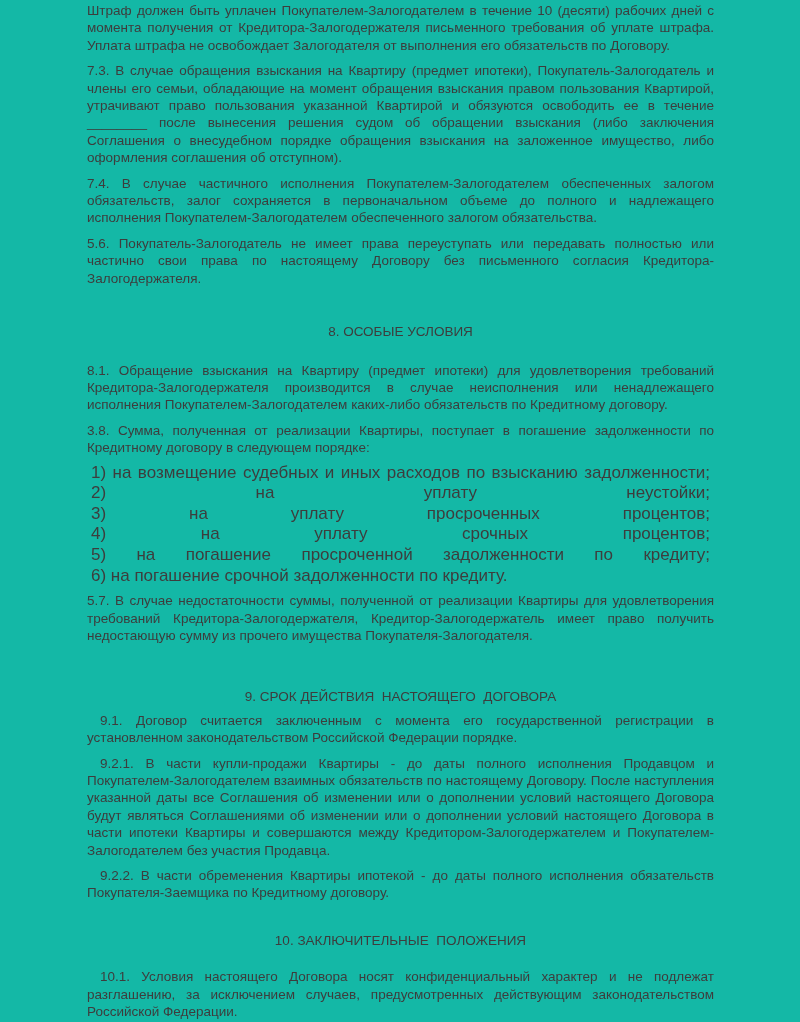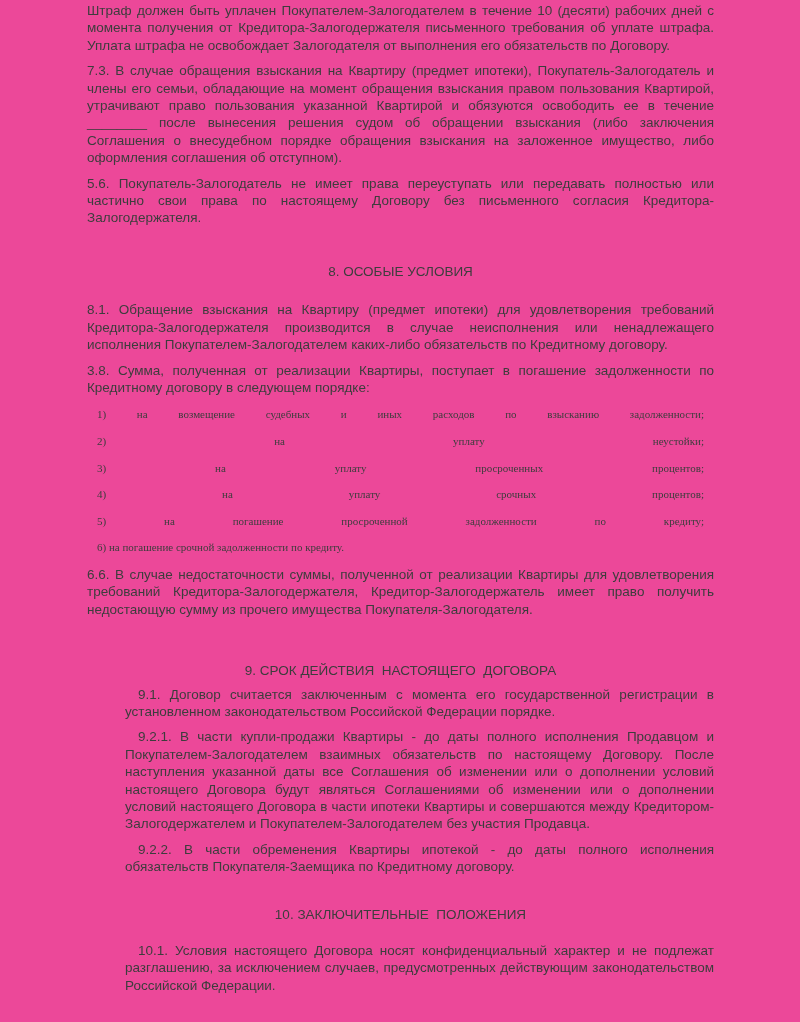--- a/index.html
+++ b/index.html
@@ -12,86 +12,85 @@
     height: 1022px;
     overflow: hidden;
     font-family: "Liberation Sans", "DejaVu Sans", sans-serif;
     color: #3d3d3d;
   }
   .page {
     box-sizing: border-box;
     width: 800px;
     height: 1022px;
     padding: 2px 86px 0 87px;
-    background: #ec4899;
+    background: #14b8a6;
   }
   .para {
     font-size: 13.5px;
     line-height: 17.4px;
     text-align: justify;
     margin: 0 0 8px 0;
   }
   .para.indented {
     text-indent: 13px;
-    margin-left: 38px;
   }
   .heading {
     font-size: 13.5px;
     line-height: 17.4px;
     font-weight: normal;
     text-align: center;
     white-space: pre-wrap;
     margin: 0;
   }
   .heading-8  { margin-top: 36px; margin-bottom: 21px; }
   .heading-9  { margin-top: 44px; margin-bottom: 6px; }
   .heading-10 { margin-top: 30px; margin-bottom: 19px; }
   .order-list {
     margin: 0 0 8px 0;
   }
   .order-list .list-line {
-    font-size: 11px;
+    font-size: 17px;
     line-height: 16.6px;
     text-align: justify;
     text-align-last: justify;
-    margin: 10px;
-    font-family: Liberation Serif, serif;
+    margin: 4px;
   }
   .order-list .list-line.last-line {
     text-align-last: left;
   }
 </style>
 </head>
 <body>
 
 <div class="page">
 
   <p class="para">Штраф должен быть уплачен Покупателем-Залогодателем в течение 10 (десяти) рабочих дней с момента получения от Кредитора-Залогодержателя письменного требования об уплате штрафа. Уплата штрафа не освобождает Залогодателя от выполнения его обязательств по Договору.</p>
 
   <p class="para">7.3. В случае обращения взыскания на Квартиру (предмет ипотеки), Покупатель-Залогодатель и члены его семьи, обладающие на момент обращения взыскания правом пользования Квартирой, утрачивают право пользования указанной Квартирой и обязуются освободить ее в течение ________ после вынесения решения судом об обращении взыскания (либо заключения Соглашения о внесудебном порядке обращения взыскания на заложенное имущество, либо оформления соглашения об отступном).</p>
 
+  <p class="para">7.4. В случае частичного исполнения Покупателем-Залогодателем обеспеченных залогом обязательств, залог сохраняется в первоначальном объеме до полного и надлежащего исполнения Покупателем-Залогодателем обеспеченного залогом обязательства.</p>
 
   <p class="para">5.6. Покупатель-Залогодатель не имеет права переуступать или передавать полностью или частично свои права по настоящему Договору без письменного согласия Кредитора-Залогодержателя.</p>
 
   <h2 class="heading heading-8">8. ОСОБЫЕ УСЛОВИЯ</h2>
 
   <p class="para">8.1. Обращение взыскания на Квартиру (предмет ипотеки) для удовлетворения требований Кредитора-Залогодержателя производится в случае неисполнения или ненадлежащего исполнения Покупателем-Залогодателем каких-либо обязательств по Кредитному договору.</p>
 
   <p class="para">3.8. Сумма, полученная от реализации Квартиры, поступает в погашение задолженности по Кредитному договору в следующем порядке:</p>
 
   <div class="order-list">
     <div class="list-line">1) на возмещение судебных и иных расходов по взысканию задолженности;</div>
     <div class="list-line">2) на уплату неустойки;</div>
     <div class="list-line">3) на уплату просроченных процентов;</div>
     <div class="list-line">4) на уплату срочных процентов;</div>
     <div class="list-line">5) на погашение просроченной задолженности по кредиту;</div>
     <div class="list-line last-line">6) на погашение срочной задолженности по кредиту.</div>
   </div>
 
-  <p class="para">6.6. В случае недостаточности суммы, полученной от реализации Квартиры для удовлетворения требований Кредитора-Залогодержателя, Кредитор-Залогодержатель имеет право получить недостающую сумму из прочего имущества Покупателя-Залогодателя.</p>
+  <p class="para">5.7. В случае недостаточности суммы, полученной от реализации Квартиры для удовлетворения требований Кредитора-Залогодержателя, Кредитор-Залогодержатель имеет право получить недостающую сумму из прочего имущества Покупателя-Залогодателя.</p>
 
   <h2 class="heading heading-9">9. СРОК ДЕЙСТВИЯ  НАСТОЯЩЕГО  ДОГОВОРА</h2>
 
   <p class="para indented">9.1. Договор считается заключенным с момента его государственной регистрации в установленном законодательством Российской Федерации порядке.</p>
 
 
   <p class="para indented">9.2.1. В части купли-продажи Квартиры - до даты полного исполнения Продавцом и Покупателем-Залогодателем взаимных обязательств по настоящему Договору. После наступления указанной даты все Соглашения об изменении или о дополнении условий настоящего Договора будут являться Соглашениями об изменении или о дополнении условий настоящего Договора в части ипотеки Квартиры и совершаются между Кредитором-Залогодержателем и Покупателем-Залогодателем без участия Продавца.</p>
 
   <p class="para indented">9.2.2. В части обременения Квартиры ипотекой - до даты полного исполнения обязательств Покупателя-Заемщика по Кредитному договору.</p>
 

